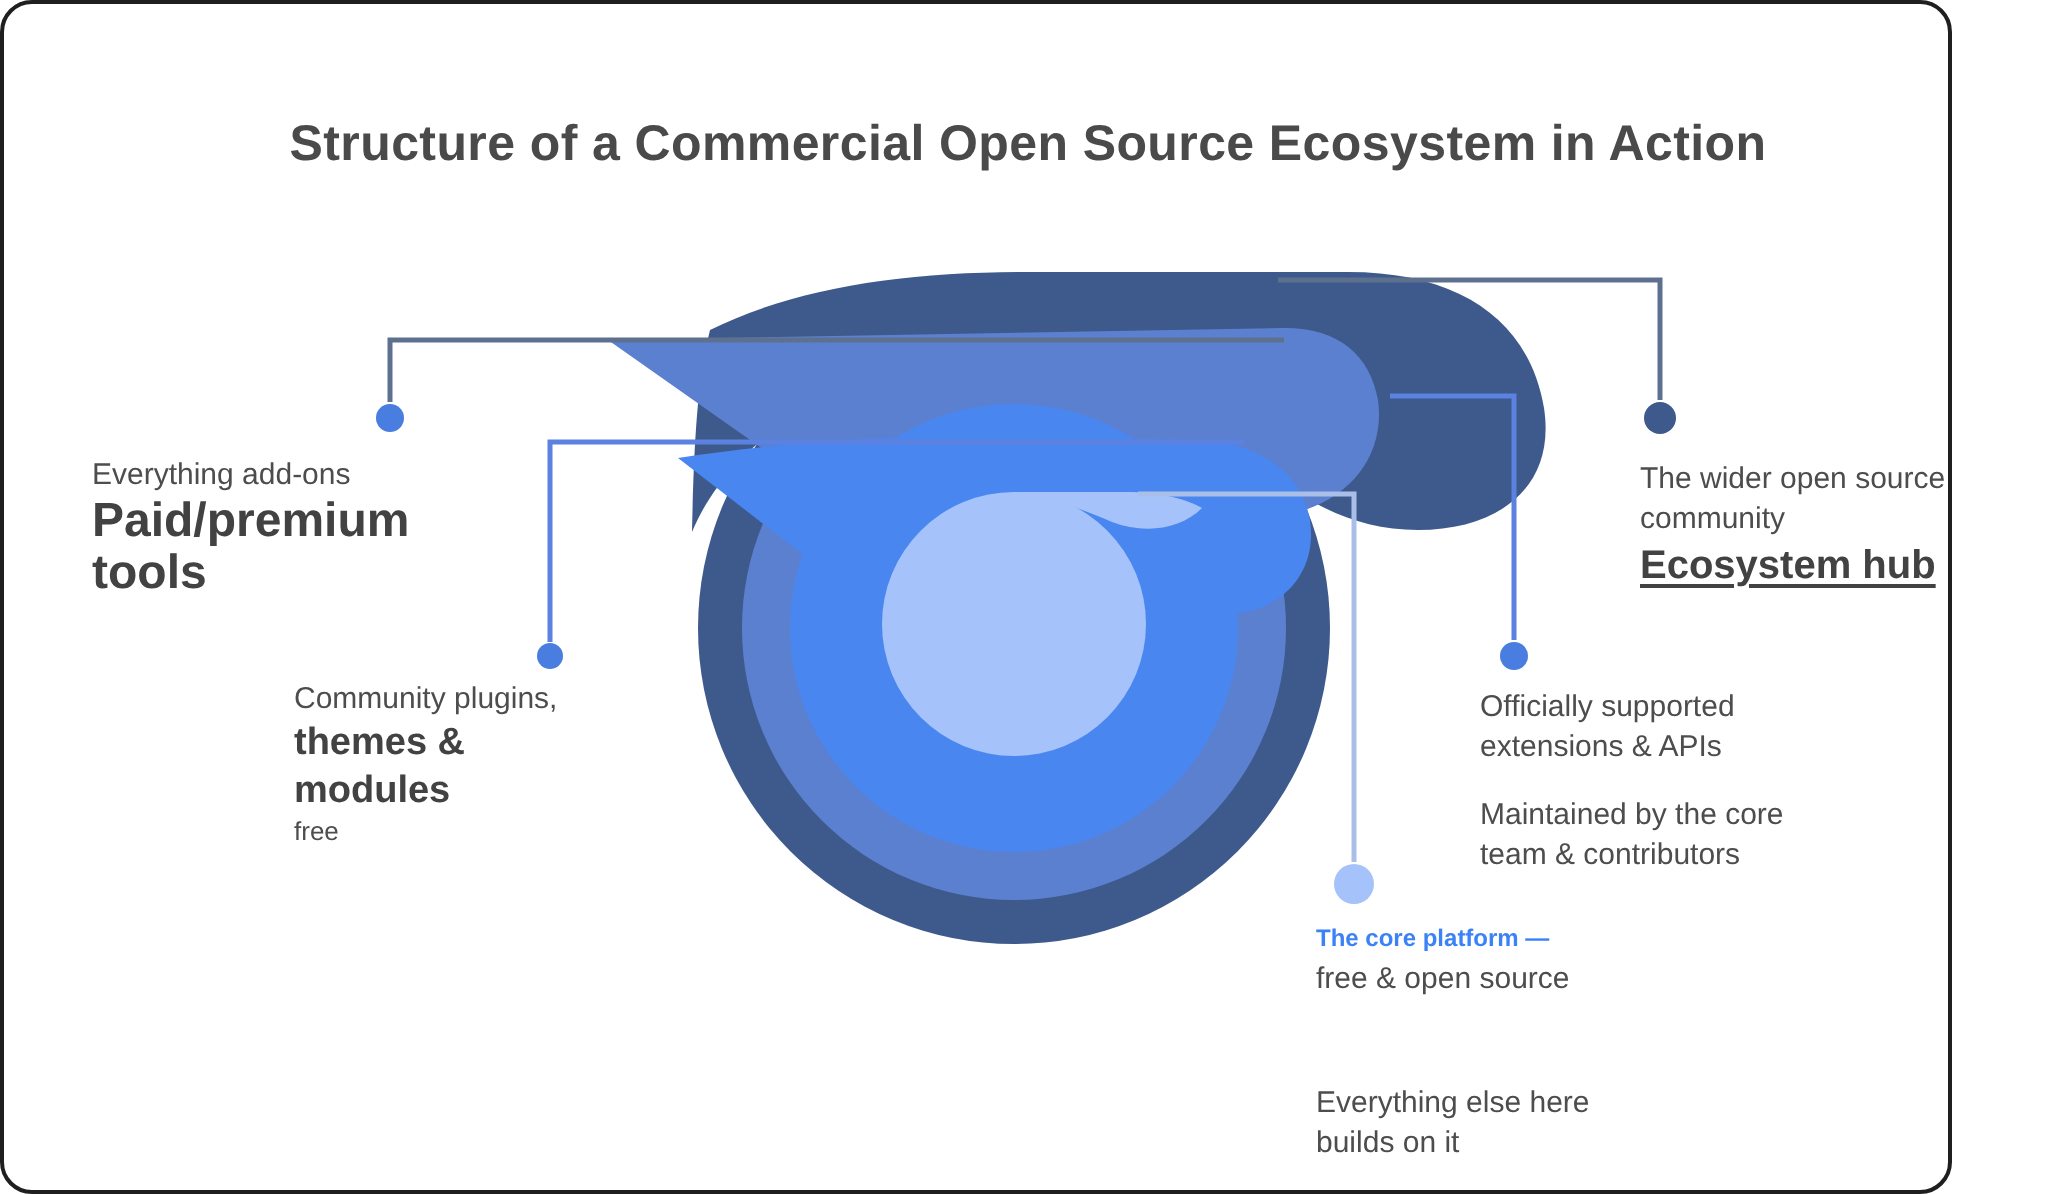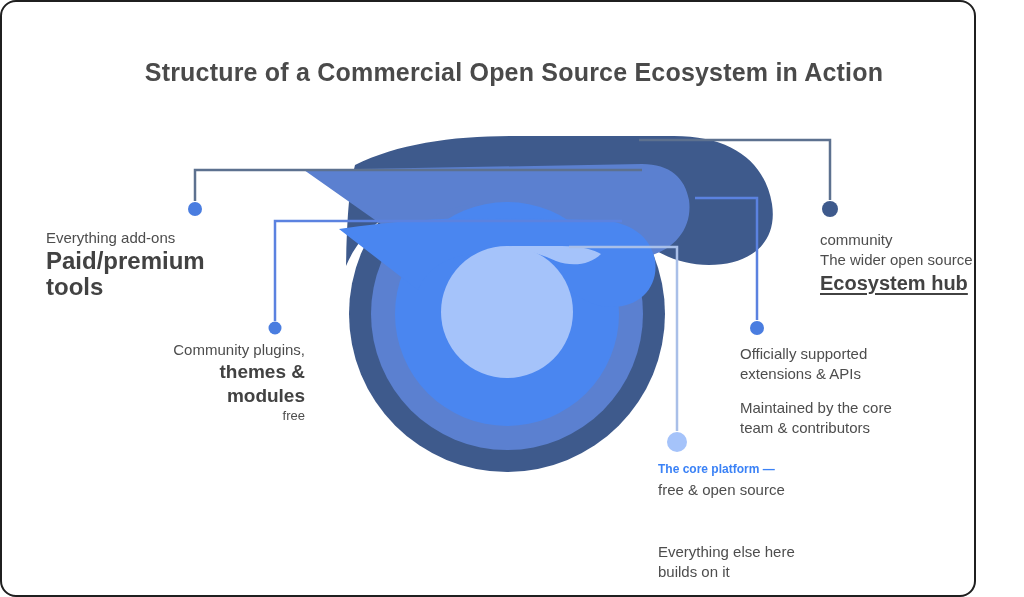--- a/index.html
+++ b/index.html
@@ -18,21 +18,21 @@
   .callout{position:absolute;color:#4d4d4d;}
   .callout .small{font-size:15px;line-height:20px;}
   .callout .big{font-size:24px;line-height:26px;font-weight:700;color:#424242;}
   .callout .mid{font-size:19px;line-height:24px;font-weight:700;color:#424242;}
   .callout .tiny{font-size:13px;line-height:16px;}
   .callout .link{
     font-size:20px;line-height:26px;font-weight:700;color:#424242;
     text-decoration:underline;text-underline-offset:3px;display:inline-block;
   }
   .callout .lead{font-size:12px;line-height:22px;font-weight:700;color:#3b82f6;}
-  .ct{text-align:right;}
+  .ct{text-align:left;}
 </style>
 </head>
 <body>
 
 <div class="stage">
 
   <div class="title">Structure of a Commercial Open Source Ecosystem in Action</div>
 
   <svg class="diagram-svg" width="1024" height="597" viewBox="0 0 1024 597">
 
@@ -101,22 +101,22 @@
     <div class="big">Paid/premium tools</div>
   </div>
 
   <div class="callout ct" style="left:145px;top:338px;width:158px;">
     <div class="small">Community plugins,</div>
     <div class="mid">themes &amp; modules</div>
     <div class="tiny">free</div>
   </div>
 
   <div class="callout" style="left:818px;top:228px;width:160px;">
+    <div class="small">The wider open source</div>
     <div class="small">community</div>
-    <div class="small">The wider open source</div>
     <span class="link">Ecosystem hub</span>
   </div>
 
   <div class="callout" style="left:738px;top:342px;width:160px;">
     <div class="small">Officially supported</div>
     <div class="small">extensions &amp; APIs</div>
   </div>
 
   <div class="callout" style="left:738px;top:396px;width:185px;">
     <div class="small">Maintained by the core</div>

